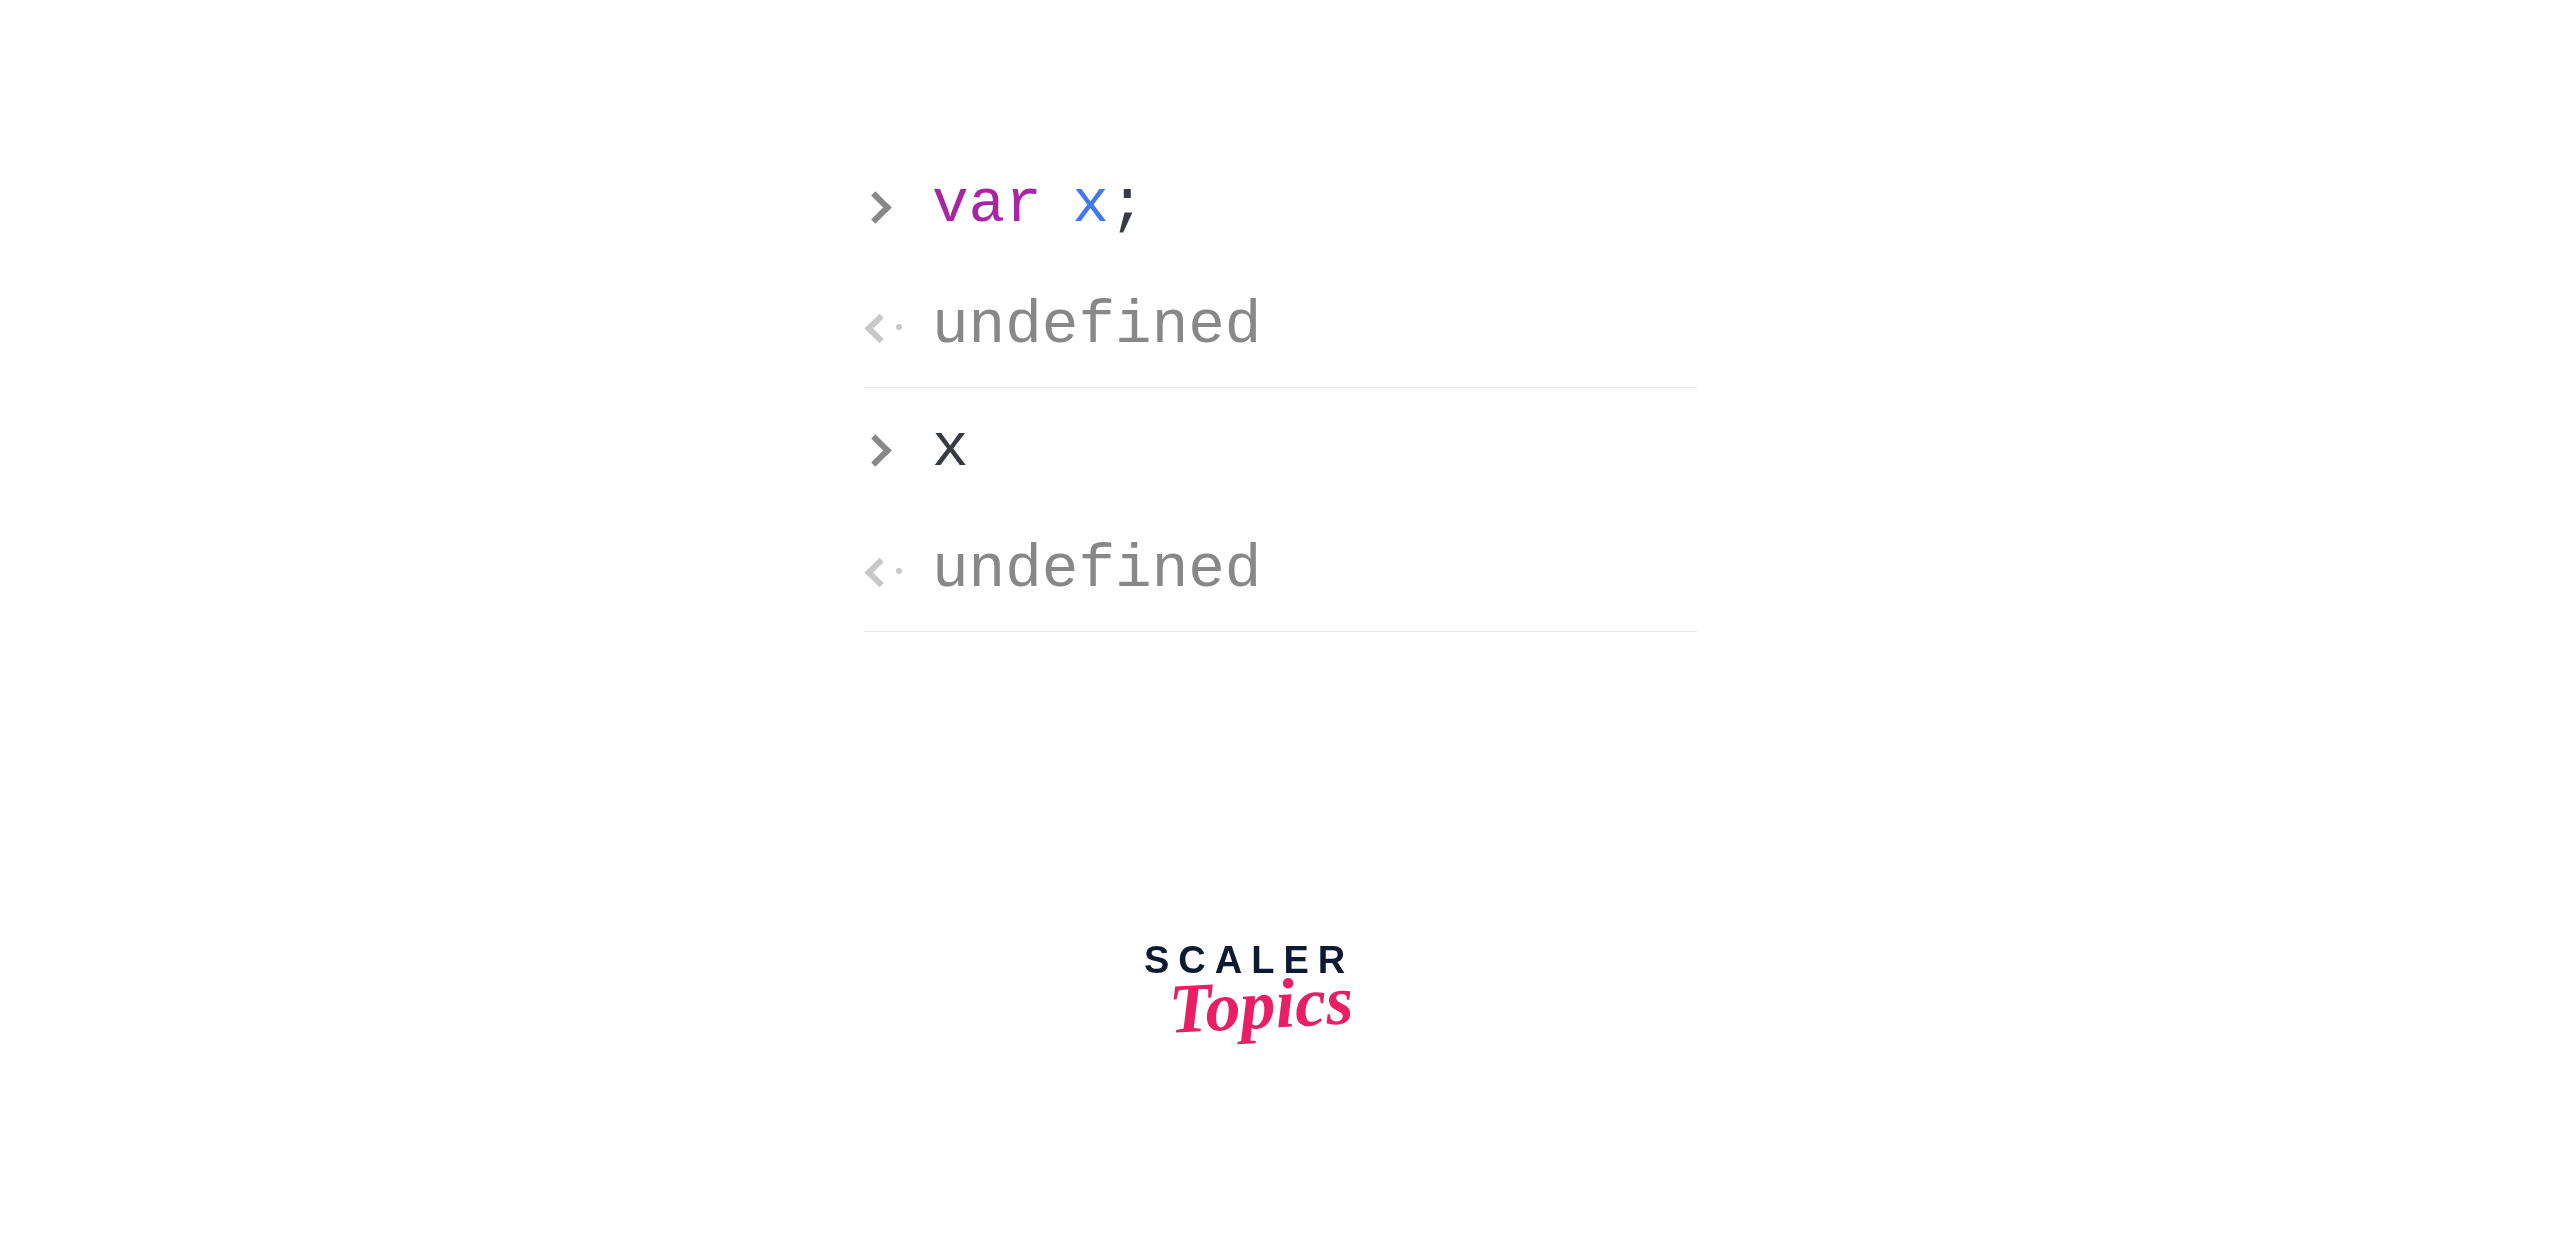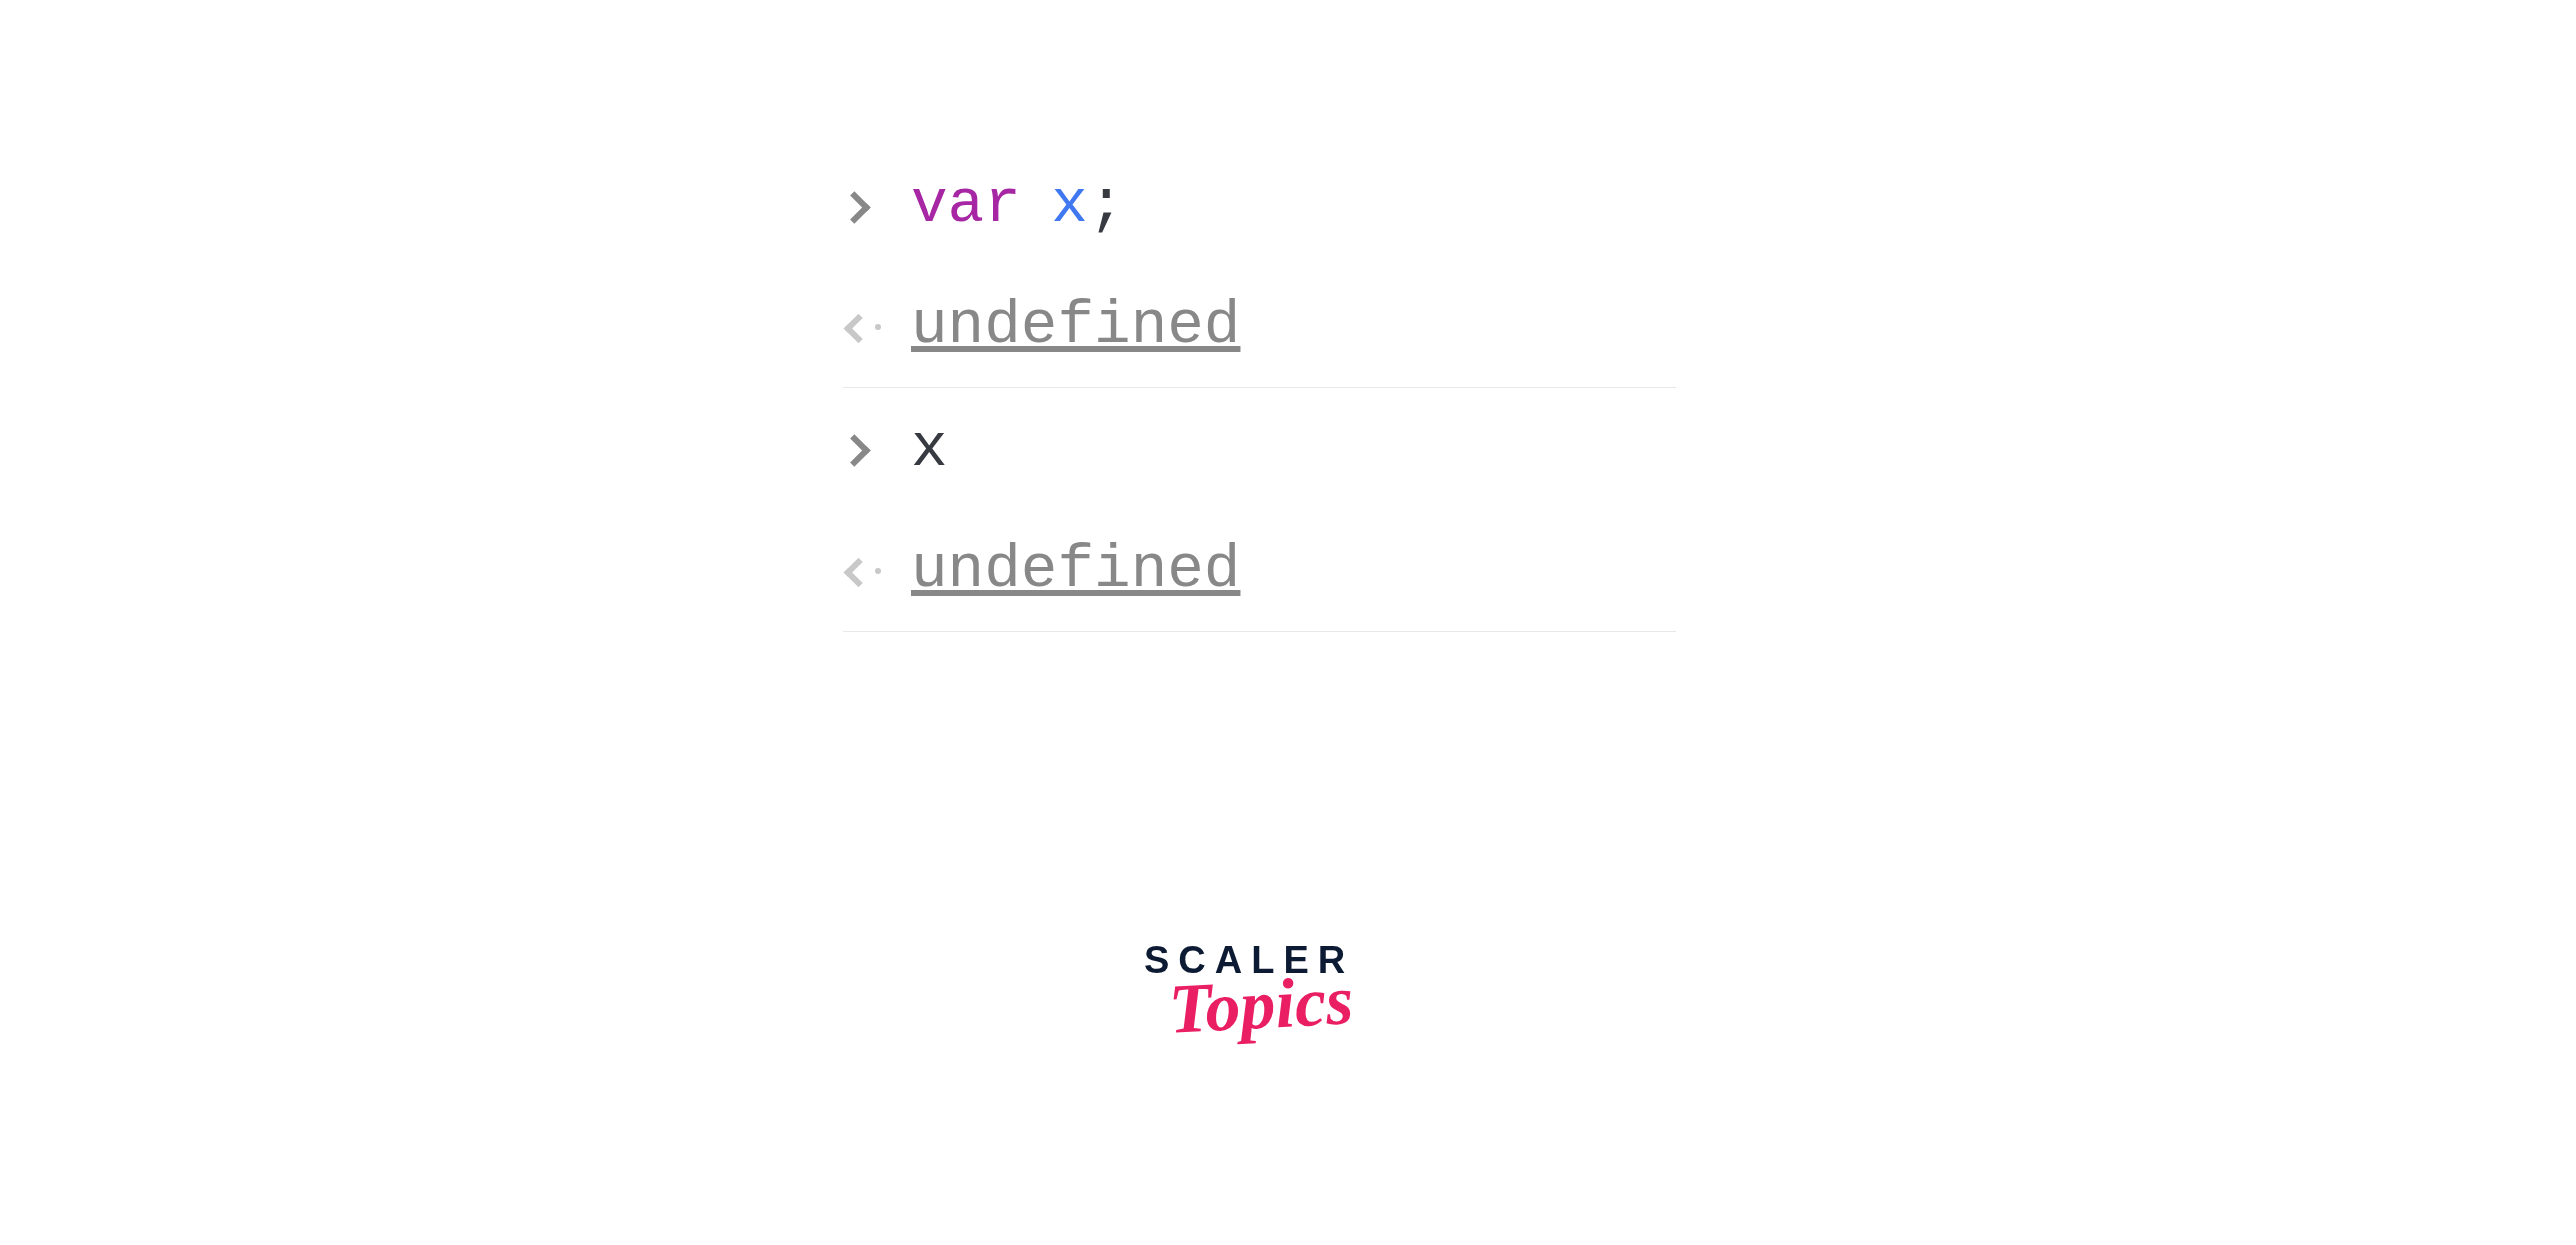--- a/index.html
+++ b/index.html
@@ -9,21 +9,21 @@
   }
   body {
     width: 2576px;
     height: 1245px;
     background: #ffffff;
     font-family: "SF Mono", "Monaco", "Consolas", "Courier New", monospace;
     position: relative;
   }
   .console-container {
     position: absolute;
-    left: 843px;
+    left: 864px;
     top: 144px;
     width: 833px;
   }
   .console-row {
     display: flex;
     align-items: center;
     padding: 18px 0;
     font-size: 61px;
     line-height: 1.4;
   }
@@ -90,21 +90,20 @@
     color: #4078f2;
   }
   .punctuation {
     color: #383a42;
   }
   .plain {
     color: #383a42;
   }
   .undefined-text {
     color: #888888;
-    text-decoration: underline;
   }
   .space {
     display: inline-block;
     width: 0.5em;
   }
   .logo-container {
     position: absolute;
     left: 1144px;
     top: 939px;
     display: flex;

